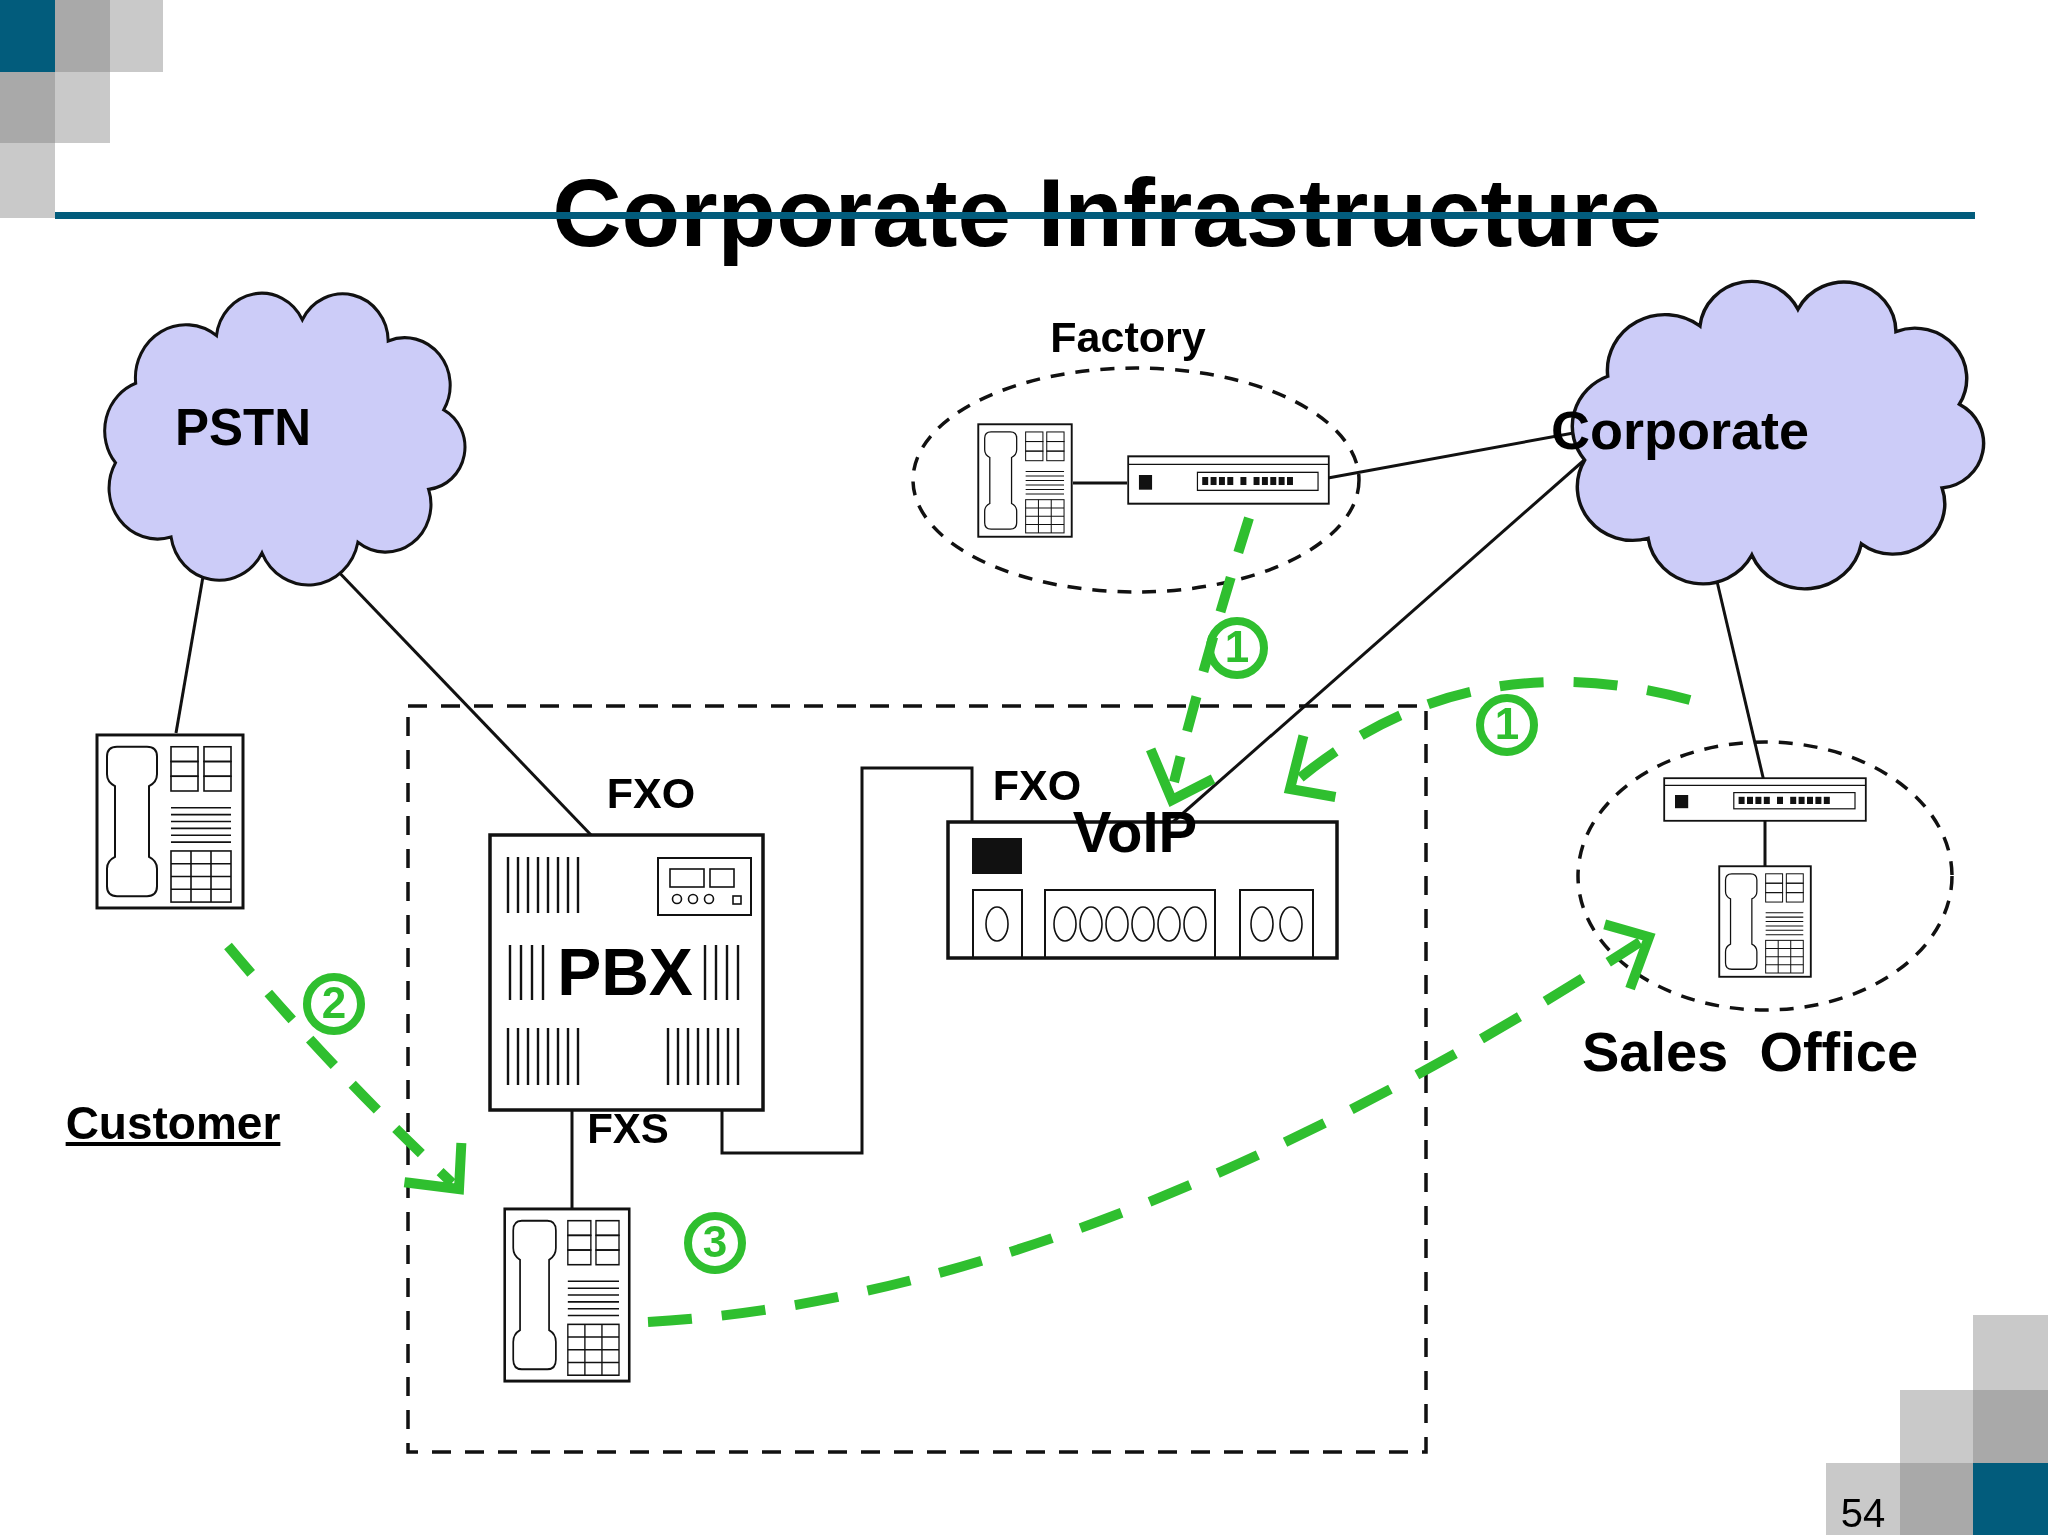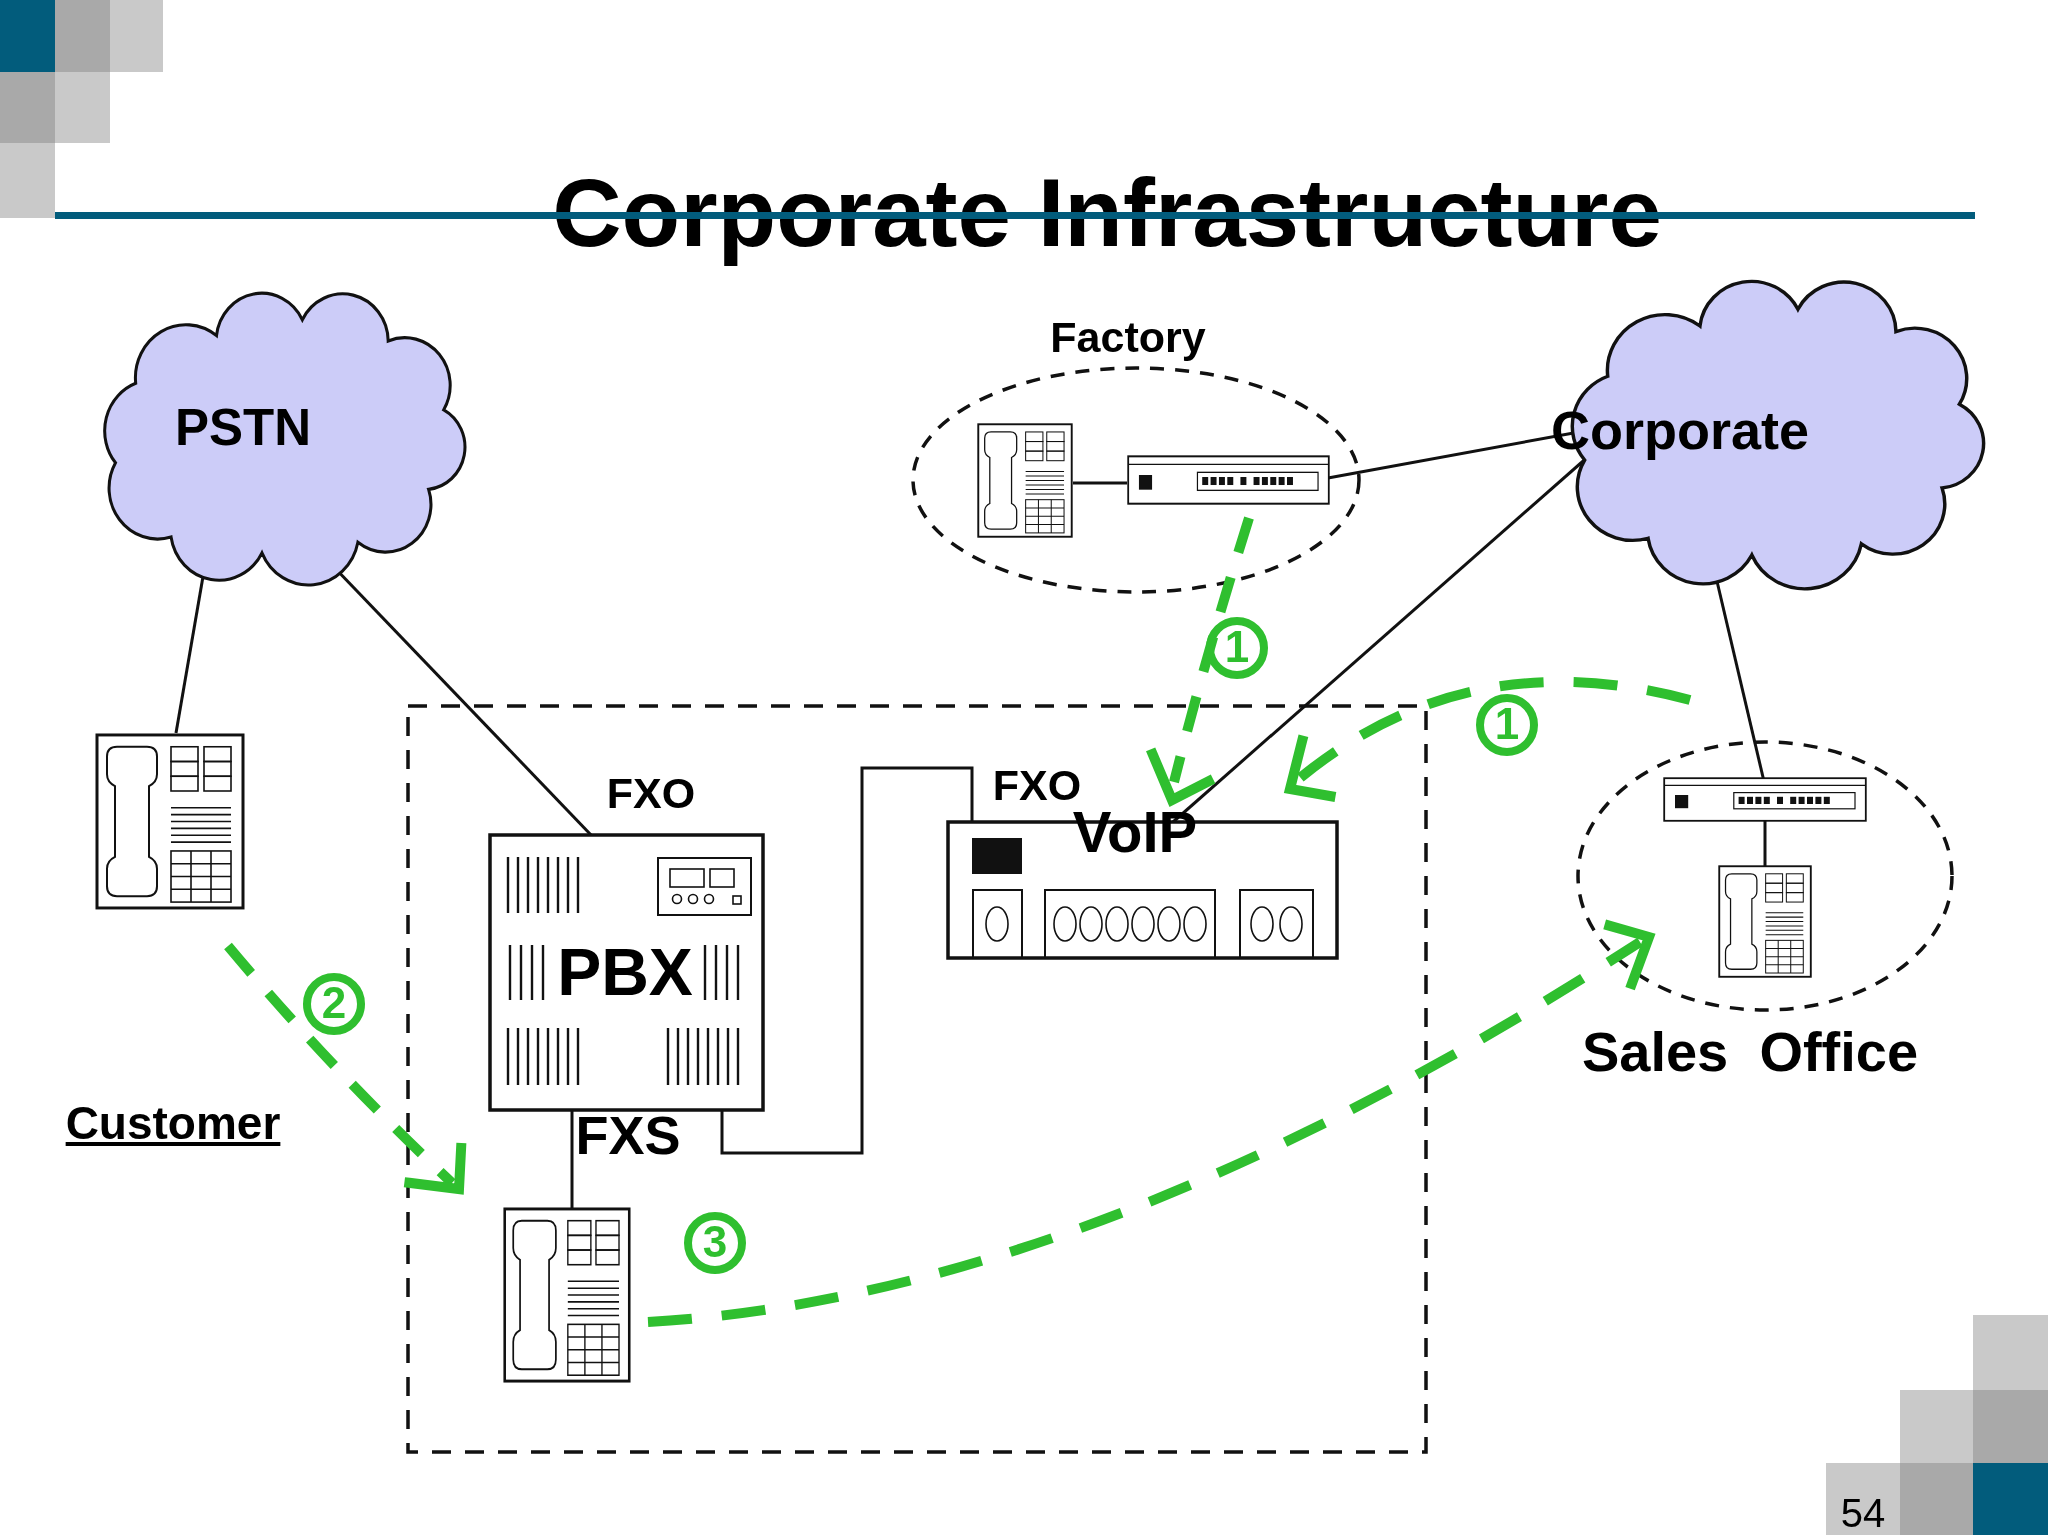--- a/index.html
+++ b/index.html
@@ -31,21 +31,21 @@
   .t-title{left:1107px;top:96px;font-size:96px;}
   .t-pstn{left:243px;top:400px;font-size:51px;}
   .t-internet{left:1680px;top:401px;font-size:54px;}
   .t-factory{left:1128px;top:314px;font-size:43px;}
   .t-sales{left:1750px;top:1021px;font-size:56px;}
   .t-customer{left:173px;top:1098px;font-size:46px;text-decoration:underline;}
   .t-pbx{left:625px;top:936px;font-size:66px;}
   .t-voip{left:1135px;top:800px;font-size:58px;}
   .t-fxo-pbx{left:651px;top:770px;font-size:43px;}
   .t-fxo-voip{left:1037px;top:762px;font-size:43px;}
-  .t-fxs{left:628px;top:1106px;font-size:54px;}
+  .t-fxs{left:628px;top:1106px;font-size:42px;}
   .t-page{left:1863px;top:1491px;font-size:40px;font-weight:normal;}
   
   .rule{position:absolute;left:55px;top:212px;width:1920px;height:7px;background:var(--accent-teal);}
   
   .badge{position:absolute;box-sizing:border-box;width:62px;height:62px;
          border:8px solid var(--green);border-radius:50%;color:var(--green);
          font-weight:bold;font-size:44px;line-height:44px;text-align:center;background:transparent;}
   .b-f1{left:1206px;top:617px;}
   .b-s1{left:1476px;top:694px;}
   .b-c2{left:303px;top:973px;}

